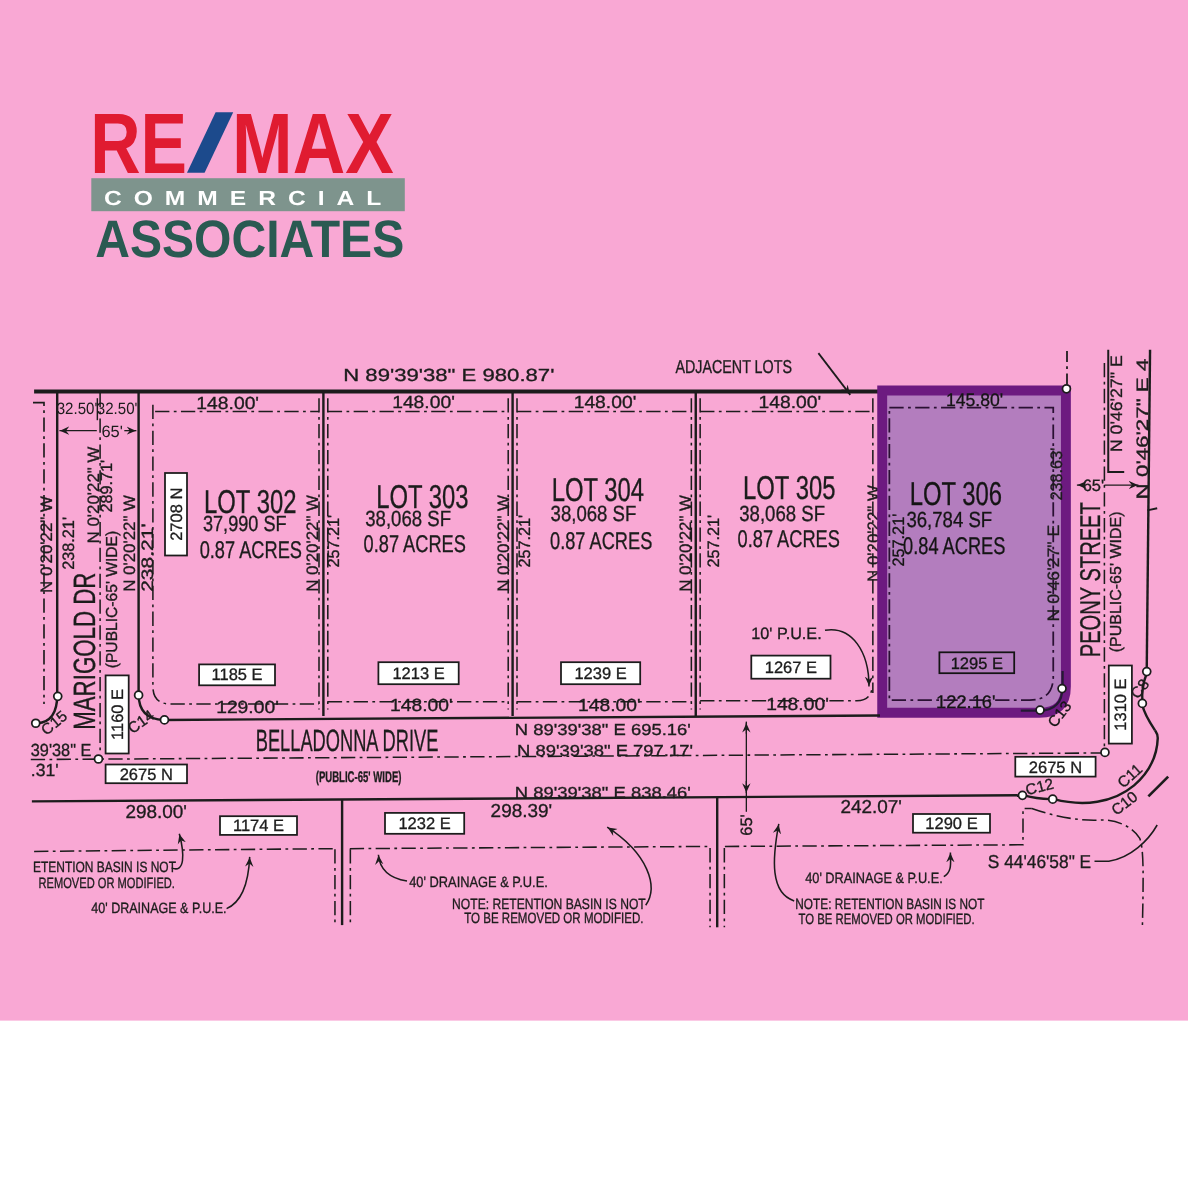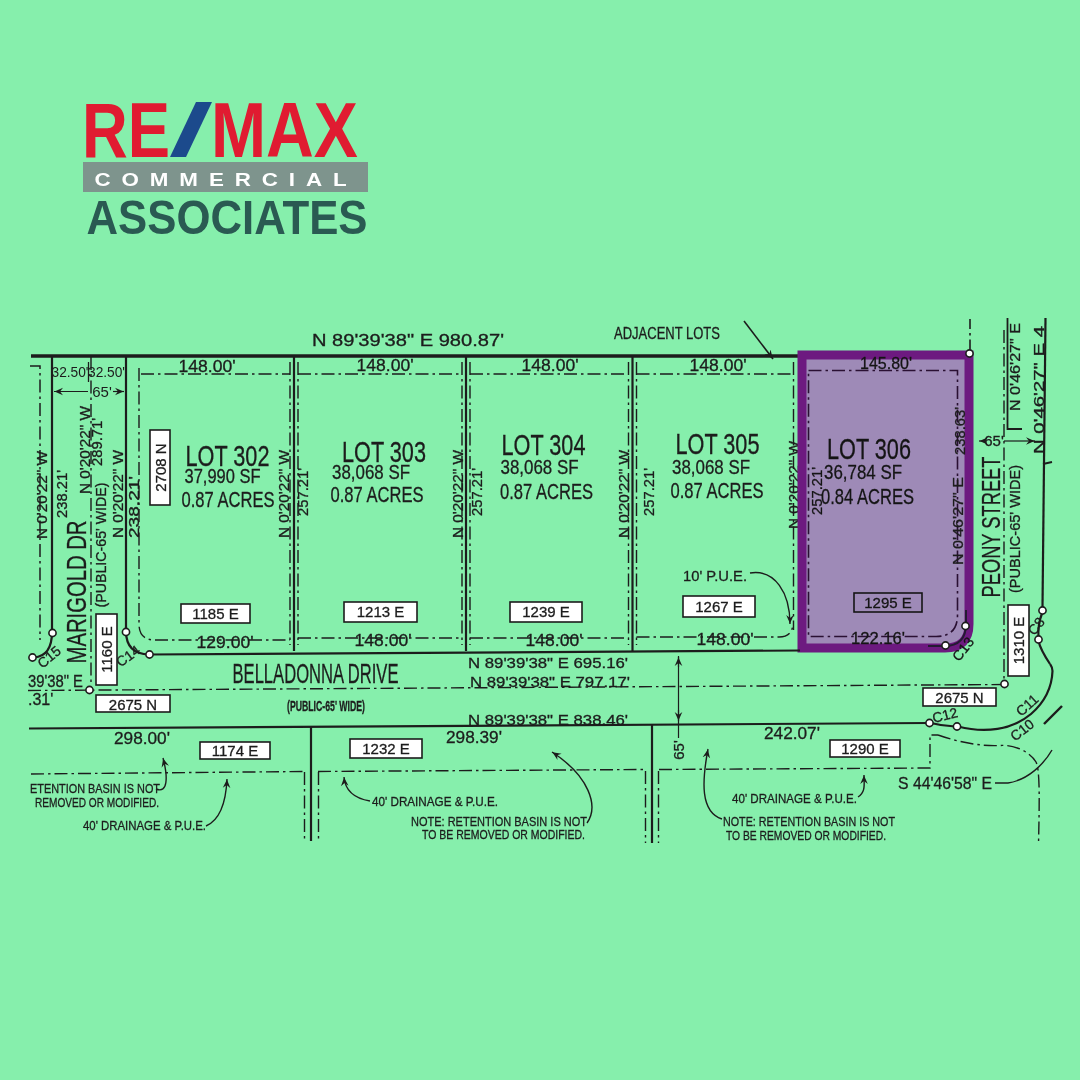--- a/index.html
+++ b/index.html
@@ -1,16 +1,16 @@
 <!DOCTYPE html>
 <html><head>
 <meta charset="utf-8">
 <style>
   html,body{margin:0;padding:0;background:#fff;}
-  #page{position:relative;width:1080px;height:1080px;background:#86efac;overflow:hidden;}
+  #page{position:relative;width:1080px;height:928px;background:#f9a8d4;overflow:hidden;}
   svg{position:absolute;top:0;left:0;}
   text{font-family:"Liberation Sans",sans-serif;paint-order:stroke;}
   #map text,#marigold-text text,#lottext text,#addrtext text,#peonytext text,#bellatext text,#bellaboxtext text,#lowertext text,#lowerboxtext text,#lot306 text,#peonyboxes text{stroke:#1c1c1c;stroke-width:0.3;}
 </style>
 </head>
 <body>
 <div id="page">
 <svg width="1080" height="1080" viewBox="0 0 1080 1080" fill="#1c1c1c">
 <defs>
 <marker id="ah" markerUnits="userSpaceOnUse" markerWidth="14" markerHeight="12" refX="9" refY="5" orient="auto">

